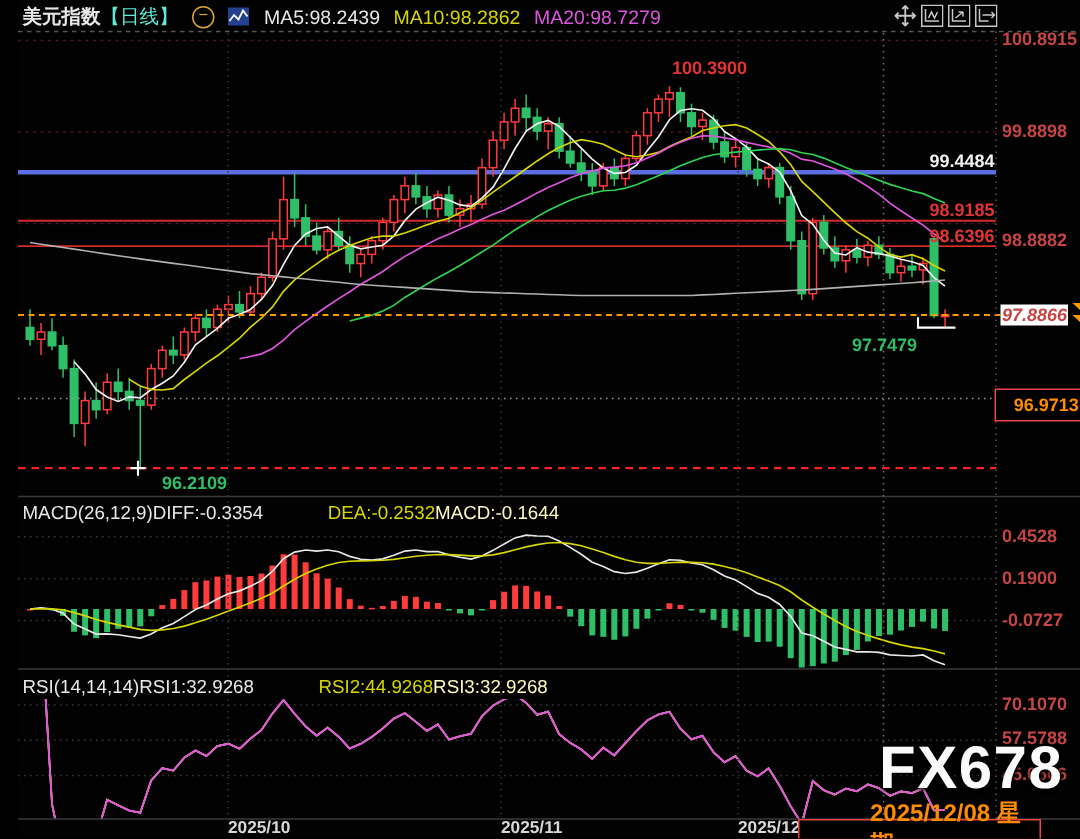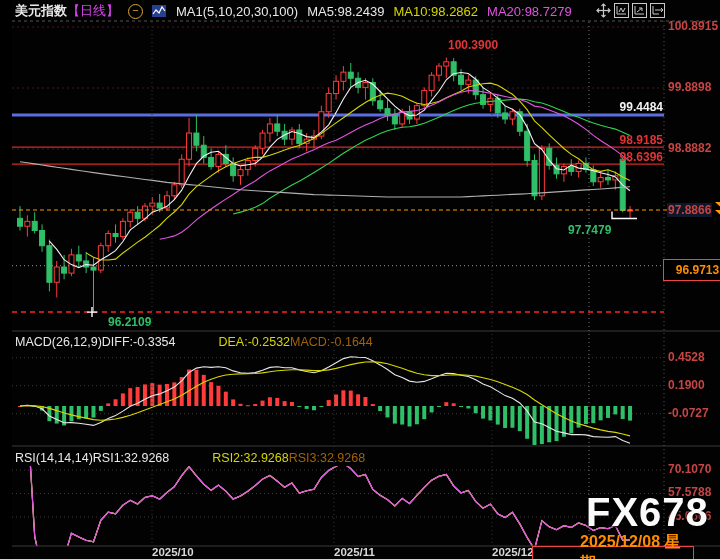--- a/index.html
+++ b/index.html
@@ -1,39 +1,39 @@
 <!DOCTYPE html>
 <html><head>
 <meta charset="utf-8">
 <style>
   html,body{margin:0;padding:0;background:#000;}
   #screen{position:relative;width:720px;height:559px;background:#020202;overflow:hidden;
           font-family:"Liberation Sans","DejaVu Sans",sans-serif;margin-left:12px;-webkit-font-smoothing:antialiased;}
   #chartsvg{position:absolute;left:0;top:0;}
   .hdr{position:absolute;left:3px;top:2px;height:18px;display:flex;align-items:center;gap:9px;
        font-size:13px;color:#e8e8e8;white-space:nowrap;z-index:4;}
-  .hdr .period{color:#d946ef;font-family:Liberation Serif, serif;}
+  .hdr .period{color:#5eead4;font-family:Liberation Serif, serif;}
   .circle-btn{display:inline-block;width:13px;height:13px;border:1px solid #d9a62e;border-radius:50%;
       color:#d9a62e;font-size:11px;line-height:11px;text-align:center;}
   .mini-chart{display:inline-block;width:15px;height:14px;}
   .ma10{color:#d6d600;} .ma20{color:#e055e0;}
   .toolbar{position:absolute;left:584px;top:3px;display:flex;gap:3px;z-index:4;}
   .toolbar span{display:inline-block;}
   .axis-lbl{position:absolute;font-size:12px;font-weight:bold;color:#c64545;z-index:3;}
   .line-lbl{position:absolute;width:80px;text-align:right;font-size:12px;font-weight:bold;z-index:3;}
   .ann{position:absolute;font-size:12px;font-weight:bold;z-index:3;}
   .green{color:#2fbf68;} .red{color:#e23434;} .white{color:#f2f2f2;}
   .xh-box{position:absolute;background:#000;border:1px solid #ef4444;color:#ff8c00;font-weight:bold;
       display:flex;align-items:center;justify-content:center;z-index:5;}
   .subhdr{position:absolute;display:flex;font-size:12.5px;color:#e8e8e8;white-space:nowrap;z-index:4;}
-  .dea{color:#d6d600;padding-left:43px;} .macdv{color:#a16207;}
+  .dea{color:#d6d600;padding-left:43px;} .macdv{color:#fef9c3;}
   .month{position:absolute;top:546px;font-size:11.5px;font-weight:bold;color:#d8d8d8;z-index:2;}
   #watermark{position:absolute;left:574px;top:490px;font-size:40px;font-weight:bold;color:#fafafa;
       letter-spacing:1px;z-index:6;text-shadow:1px 1px 2px #000,0 0 4px #000;}
-  .p9788{background:#0f172a;padding:0 1px;}
+  .p9788{background:#ffffff;padding:0 1px;font-style:italic;}
 </style>
 </head>
 <body>
 
 <div id="screen">
 
   <svg id="chartsvg" width="720" height="559">
       <defs>
         <clipPath id="cMain">
           <rect x="0" y="22" width="652" height="309"></rect>
@@ -349,21 +349,20 @@
       <span style="font-weight:bold;">美元指数</span>
       <span class="period">【日线】</span>
     </span>
     <span class="circle-btn">−</span>
     <span class="mini-chart">
       <svg width="15" height="14">
           <rect x="0" y="1" width="14" height="12" fill="#24408f"></rect>
         <polyline points="1,10 4,6 7,9 10,3 13,7" stroke="#fff" stroke-width="1.2" fill="none"></polyline>
         </svg>
     </span>
-    <span>MA1(5,10,20,30,100)</span>
     <span>MA5:98.2439</span>
     <span class="ma10">MA10:98.2862</span>
     <span class="ma20">MA20:98.7279</span>
   </div>
 
   <div class="toolbar">
     <span>
       <svg width="15" height="15" stroke="#c8c8c8" stroke-width="1.2" fill="none">
         <line x1="7.5" y1="1" x2="7.5" y2="14"></line>
           <line x1="1" y1="7.5" x2="14" y2="7.5"></line>
@@ -392,39 +391,39 @@
   <div class="line-lbl white" style="left:571px;top:100px;">99.4484</div>
   <div class="line-lbl red" style="left:571px;top:133px;">98.9185</div>
   <div class="line-lbl red" style="left:571px;top:150px;">98.6396</div>
 
   <div class="ann red" style="left:436px;top:38px;">100.3900</div>
   <div class="ann green" style="left:556px;top:223px;">97.7479</div>
   <div class="ann green" style="left:96px;top:315px;">96.2109</div>
 
   <div class="axis-lbl" style="left:656px;top:19px;">100.8915</div>
   <div class="axis-lbl" style="left:656px;top:80px;">99.8898</div>
-  <div class="axis-lbl" style="left:656px;top:141px;">98.8882</div>
+  <div class="axis-lbl" style="left:656px;top:153px;">98.8882</div>
   <div class="axis-lbl p9788" style="left:655px;top:203px;">97.8866</div>
 
   <div class="xh-box" style="left:651px;top:259px;width:67px;height:20px;font-size:12px;">96.9713</div>
 
   <div class="subhdr" style="left:3px;top:335px;">
     <span>MACD(26,12,9)</span>
     <span>DIFF:-0.3354</span>
     <span class="dea">DEA:-0.2532</span>
     <span class="macdv">MACD:-0.1644</span>
   </div>
   <div class="axis-lbl" style="left:656px;top:350px;">0.4528</div>
   <div class="axis-lbl" style="left:656px;top:378px;">0.1900</div>
   <div class="axis-lbl" style="left:656px;top:406px;">-0.0727</div>
 
   <div class="subhdr" style="left:3px;top:451px;">
     <span>RSI(14,14,14)</span>
     <span>RSI1:32.9268</span>
-    <span class="dea">RSI2:32.9268</span>
+    <span class="dea">RSI2:44.9268</span>
     <span class="macdv">RSI3:32.9268</span>
   </div>
   <div class="axis-lbl" style="left:656px;top:462px;">70.1070</div>
   <div class="axis-lbl" style="left:656px;top:485px;">57.5788</div>
   <div class="axis-lbl" style="left:656px;top:509px;">45.0506</div>
 
   <div class="month" style="left:140px;">2025/10</div>
   <div class="month" style="left:322px;">2025/11</div>
   <div class="month" style="left:480px;">2025/12</div>
   <div class="xh-box" style="left:520px;top:546px;width:113px;height:12px;font-size:16px;padding-left:47px;">2025/12/08 星期一</div>

